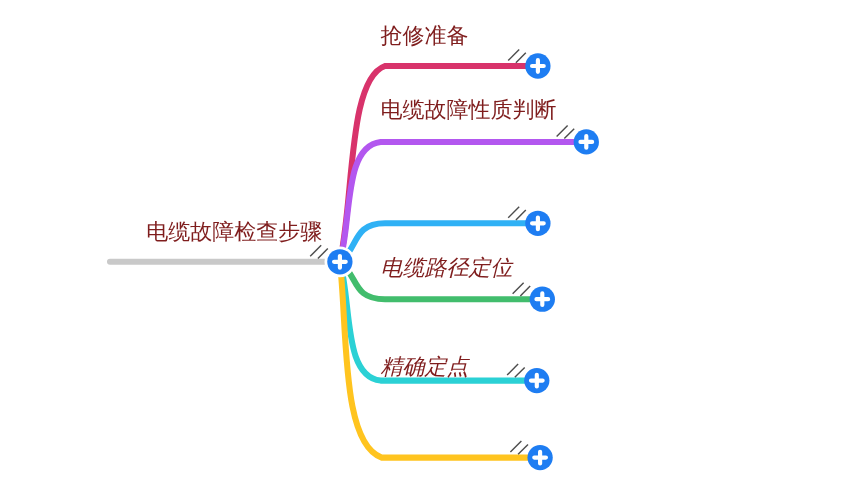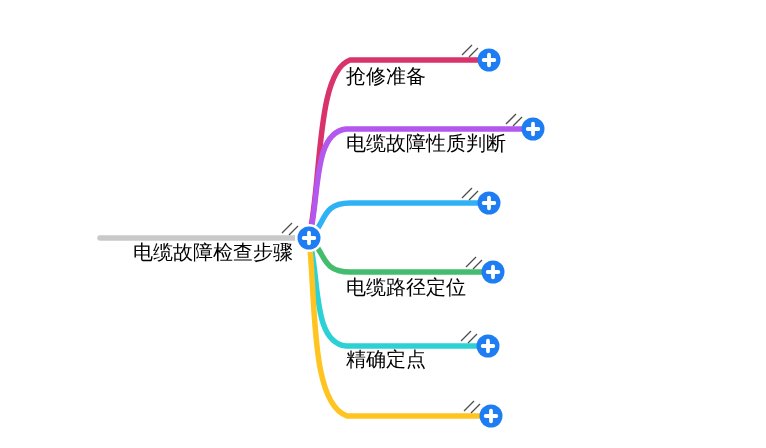--- a/index.html
+++ b/index.html
@@ -9,24 +9,23 @@
     background:#ffffff;
     overflow:hidden;
     font-family:"Liberation Sans","DejaVu Sans",sans-serif;
   }
   #wires{position:absolute;left:0;top:0;}
   .topic-label{
     position:absolute;
     font-size:20px;
     line-height:24px;
     letter-spacing:0px;
-    color:#000000;
+    color:#7f1d1d;
     white-space:nowrap;
     cursor:default;
-    margin-top:43px;
   }
   .root-label{font-size:20px;}
   .wire{fill:none;stroke-width:5.5;stroke-linecap:round;}
   .slash{stroke:#4d4d4d;stroke-width:1.3;stroke-linecap:butt;}
   .plus-cross{stroke:#ffffff;stroke-width:3.8;stroke-linecap:round;fill:none;}
   .plus-btn{cursor:pointer;}
 </style>
 </head>
 <body>
 
@@ -97,25 +96,25 @@
     <g class="plus-btn">
       <circle cx="488" cy="346" r="11.5" fill="#1e7df2"></circle>
       <path class="plus-cross" d="M 482.7 346 H 493.3 M 488 340.7 V 351.3"></path>
     </g>
     <g class="plus-btn">
       <circle cx="491" cy="416" r="11.5" fill="#1e7df2"></circle>
       <path class="plus-cross" d="M 485.7 416 H 496.3 M 491 410.7 V 421.3"></path>
     </g>
   </svg>
 
-  <div class="topic-label root-label" style="left:133px;top:199px;font-family:Liberation Mono, monospace;">电缆故障检查步骤</div>
+  <div class="topic-label root-label" style="left:133px;top:199px;">电缆故障检查步骤</div>
 
   <div class="topic-label" style="left:346px;top:21px;">抢修准备</div>
 
   <div class="topic-label" style="left:346px;top:88px;text-align:right;">电缆故障性质判断</div>
 
 
-  <div class="topic-label" style="left:346px;top:232px;">电缆路径定位</div>
+  <div class="topic-label" style="left:346px;top:232px;font-style:italic;">电缆路径定位</div>
 
-  <div class="topic-label" style="left:346px;top:304px;">精确定点</div>
+  <div class="topic-label" style="left:346px;top:322px;font-style:italic;">精确定点</div>
 
 
 </div>
 
 </body></html>

